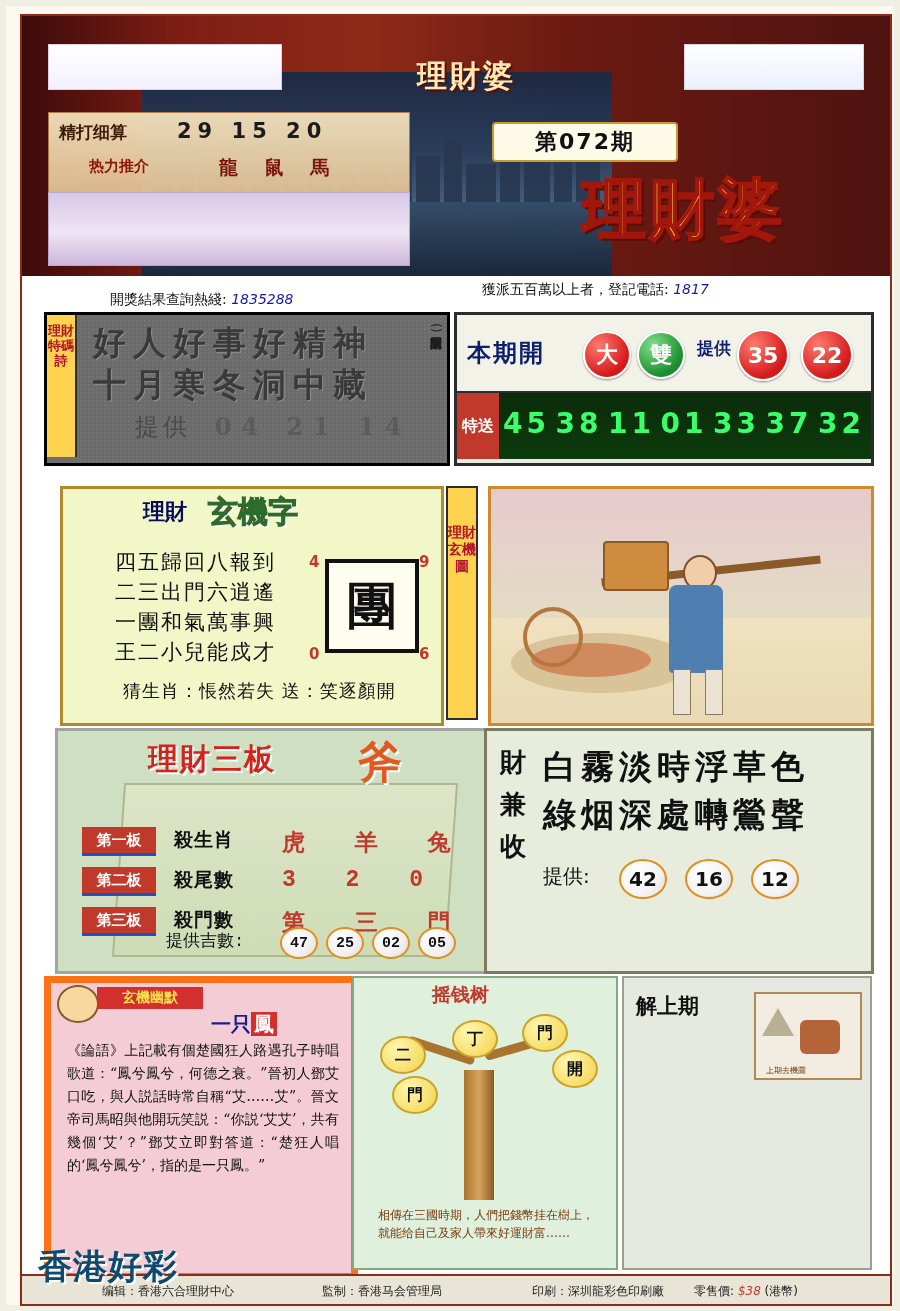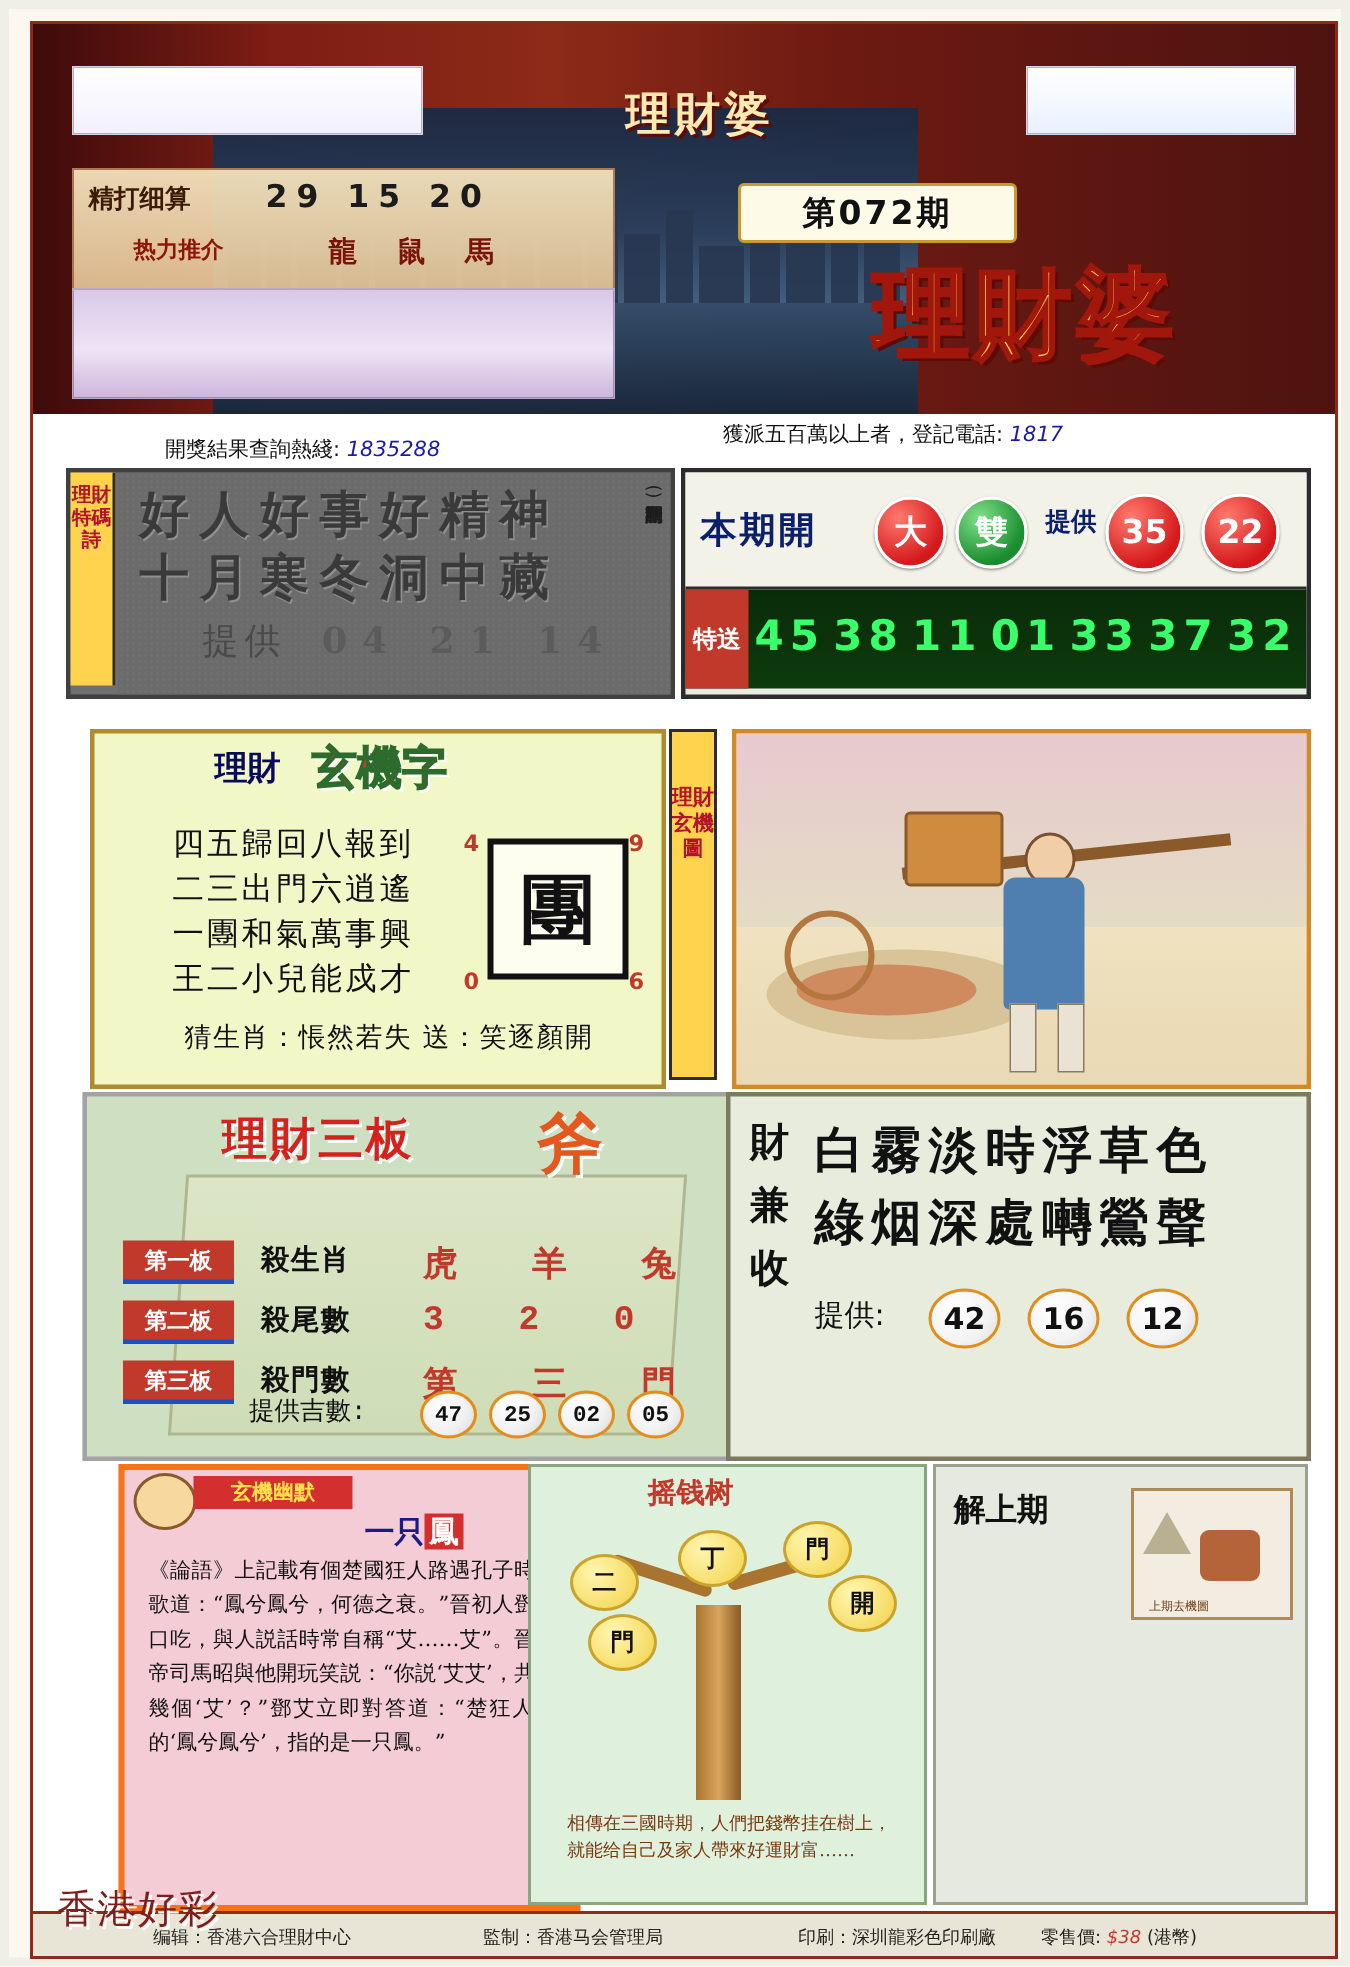--- a/index.html
+++ b/index.html
@@ -90,21 +90,21 @@
     position:absolute;left:0;top:262px;width:868px;height:26px;
     font-size:14px;color:#111;
   }
   .hl-left{position:absolute;left:88px;top:13px;}
   .hl-right{position:absolute;left:460px;top:3px;}
   .hl-num{color:#1a1aaa;font-style:italic;}
 
   
   .poem-box{
     position:absolute;left:22px;top:296px;width:400px;height:148px;
-    background:#6f6f6f;border:3px solid #404040;
+    background:#6f6f6f;border:3px solid #000000;
   }
   .poem-tab{
     position:absolute;left:0;top:0;width:30px;height:142px;
     background:#ffd34d;border-right:2px solid #2c2c2c;
     color:#b3122b;font-weight:bold;font-size:13px;line-height:15px;
     text-align:center;padding-top:8px;box-sizing:border-box;
   }
   .poem-body{
     position:absolute;left:32px;top:0;right:0;bottom:0;
     background:#6b6b6b;
@@ -262,21 +262,21 @@
   .ov-big{
     position:absolute;width:44px;height:36px;border-radius:50%;
     background:radial-gradient(circle at 35% 30%,#fff,#f3f3f3 60%,#dcdcdc);
     border:2px solid #e08f1d;display:flex;align-items:center;justify-content:center;
     font-size:20px;font-weight:bold;color:#111;
   }
 
   
   .joke-box{
     position:absolute;left:22px;top:960px;width:300px;height:290px;
-    background:#f3ccd6;border:4px solid #f97316;margin-left:35px;
+    background:#f3ccd6;border:7px solid #f97316;
   }
   .joke-flag{
     position:absolute;left:46px;top:4px;width:106px;height:22px;background:#d32f2f;
     color:#ffe14d;font-size:14px;font-weight:bold;display:flex;align-items:center;justify-content:center;
   }
   .joke-face{position:absolute;left:6px;top:2px;width:38px;height:34px;border-radius:50%;background:#f7d9a0;border:2px solid #8a5a2b;}
   .joke-title{position:absolute;left:160px;top:28px;font-size:20px;font-weight:bold;color:#1a1a8c;}
   .joke-title b{background:#d32f2f;color:#fff;padding:0 3px;}
   .joke-text{
     position:absolute;left:16px;top:56px;width:272px;
@@ -322,21 +322,21 @@
     font-size:12px;color:#222;
   }
   .f1{position:absolute;left:80px;top:7px;}
   .f2{position:absolute;left:300px;top:7px;}
   .f3{position:absolute;left:510px;top:7px;}
   .f4{position:absolute;left:672px;top:7px;}
   .f4 i{color:#c0392b;font-style:italic;}
 
   .wm-left{
     position:absolute;left:16px;bottom:14px;
-    font-size:26px;font-weight:normal;color:#7f1d1d;
+    font-size:34px;font-weight:bold;color:#0c4a6e;
     text-shadow:2px 2px 0 #fff;letter-spacing:1px;
   }
   .wm-right{
     position:absolute;left:298px;bottom:16px;
     font-size:40px;font-weight:bold;color:#e8131d;
     text-shadow:2px 2px 0 #fff;letter-spacing:1px;
     font-family:"DejaVu Sans",sans-serif;
   }
 </style>
 </head>

